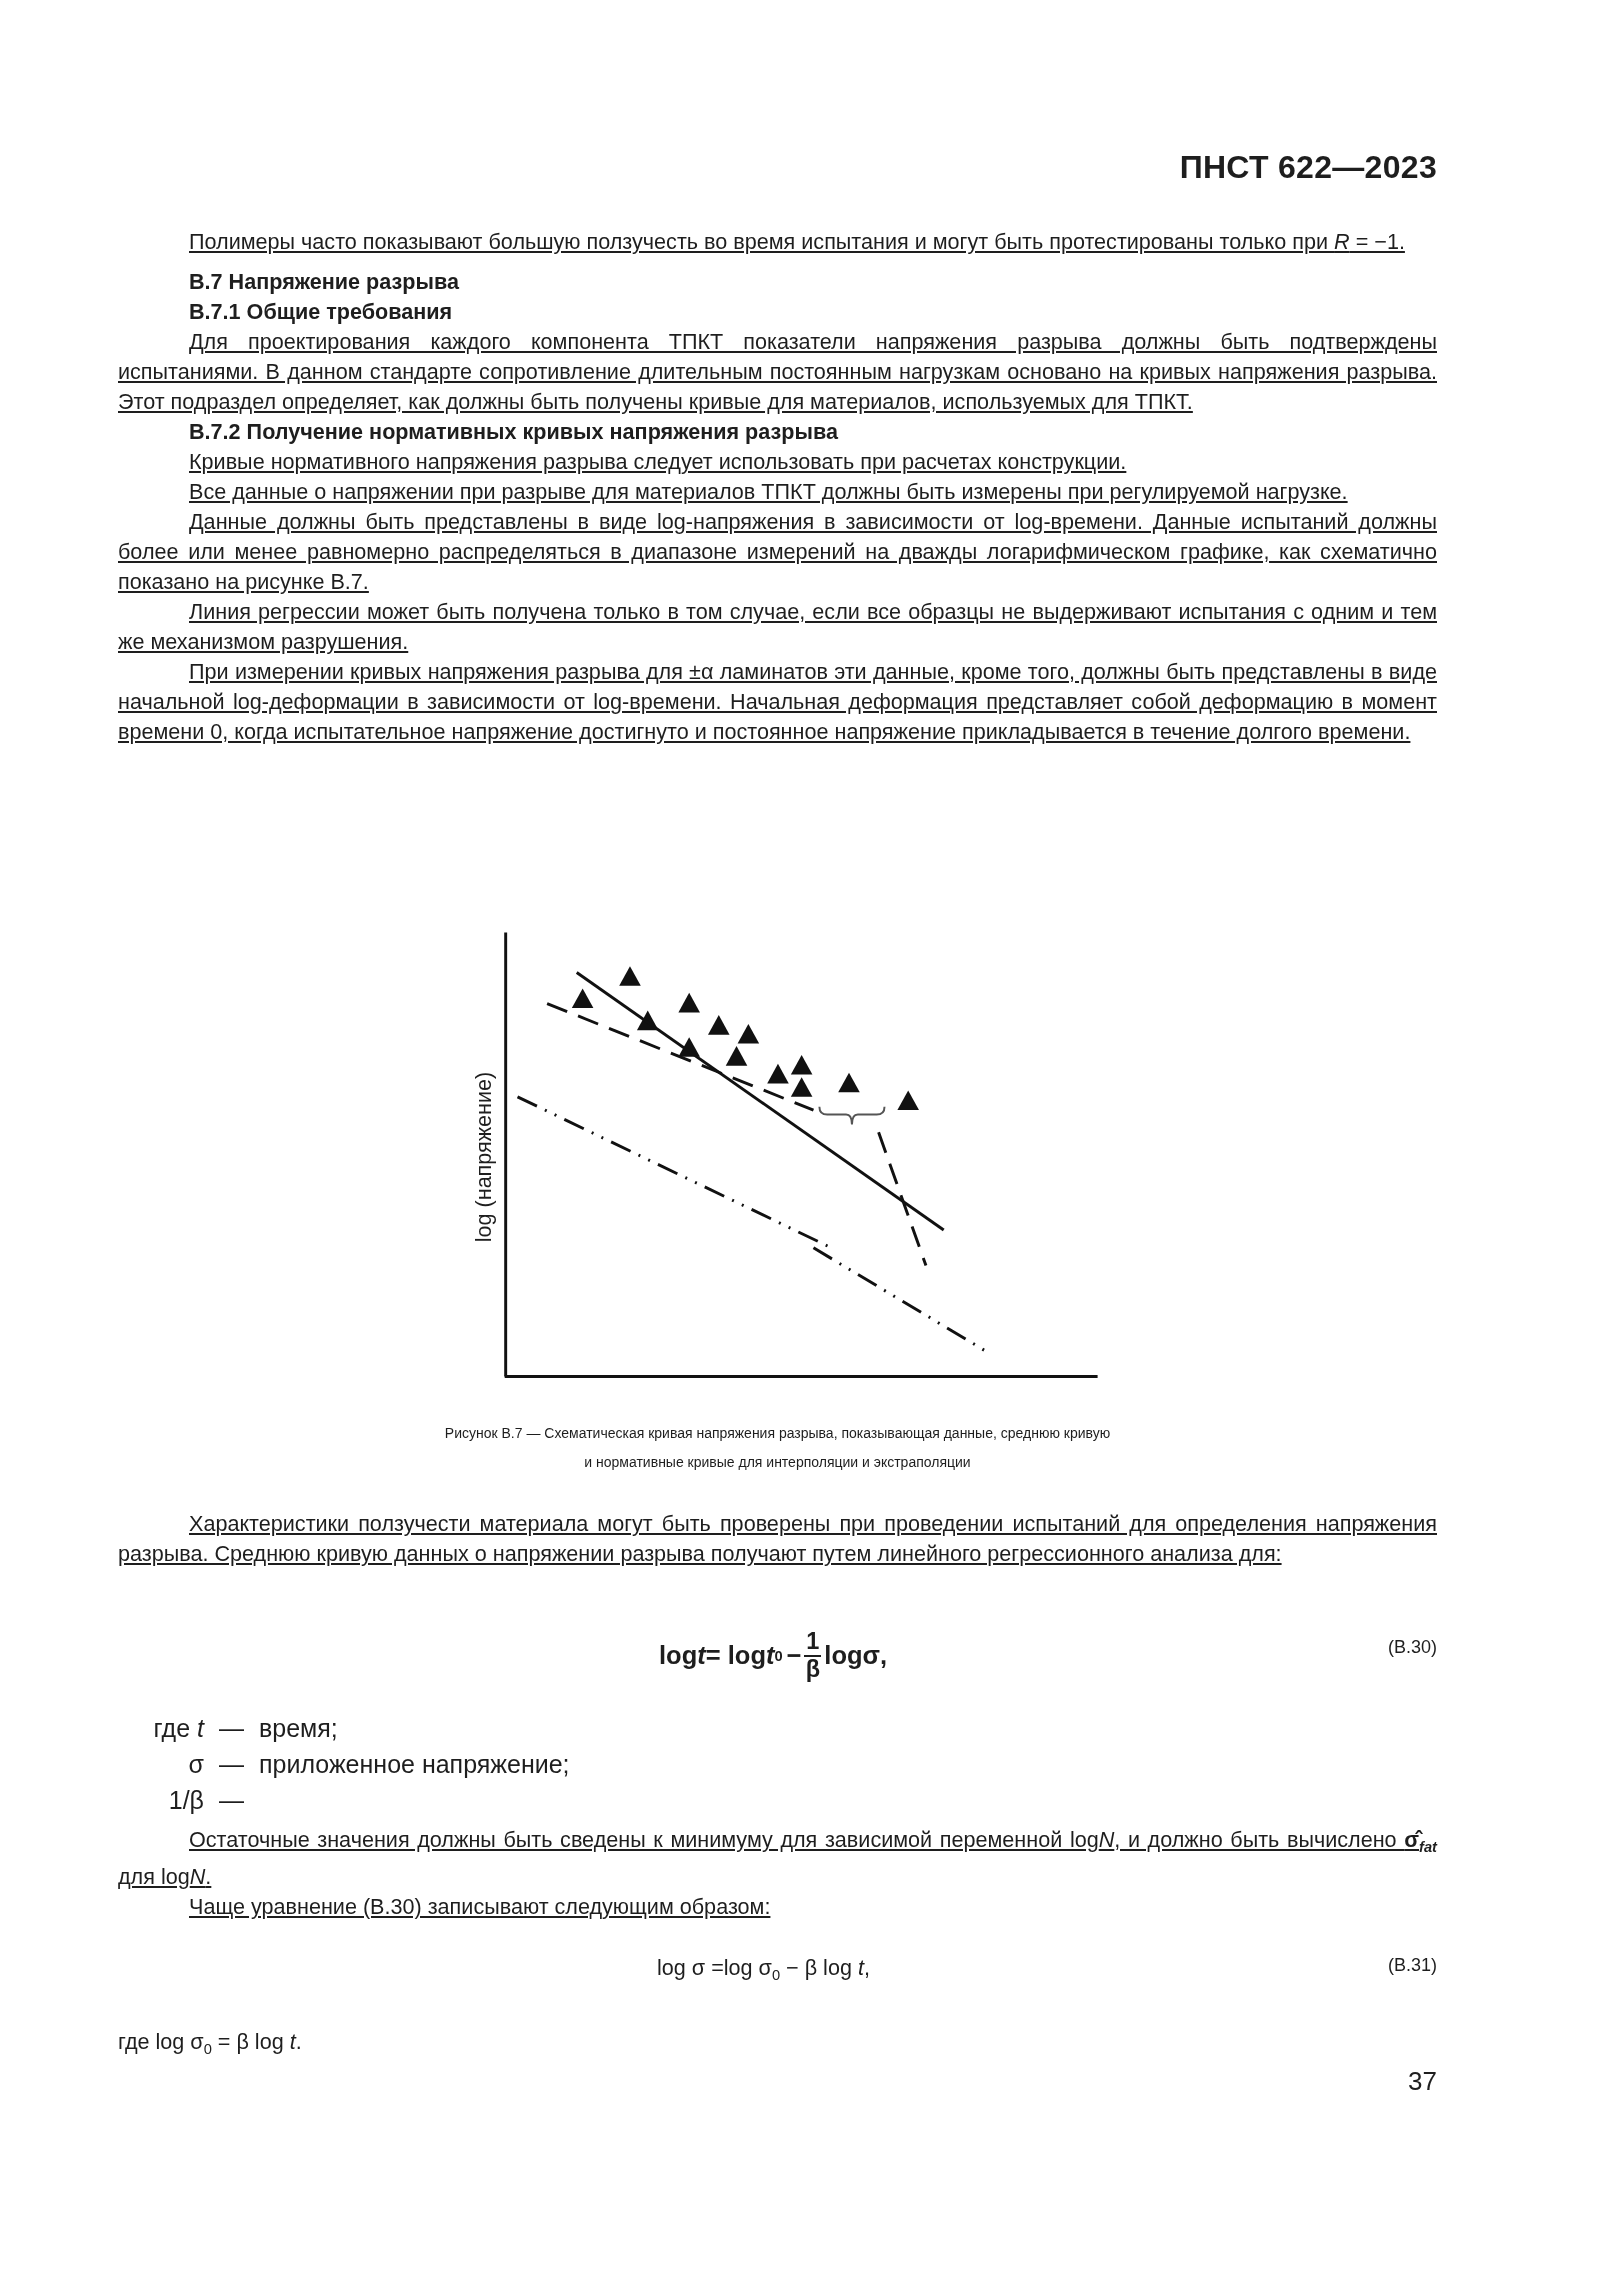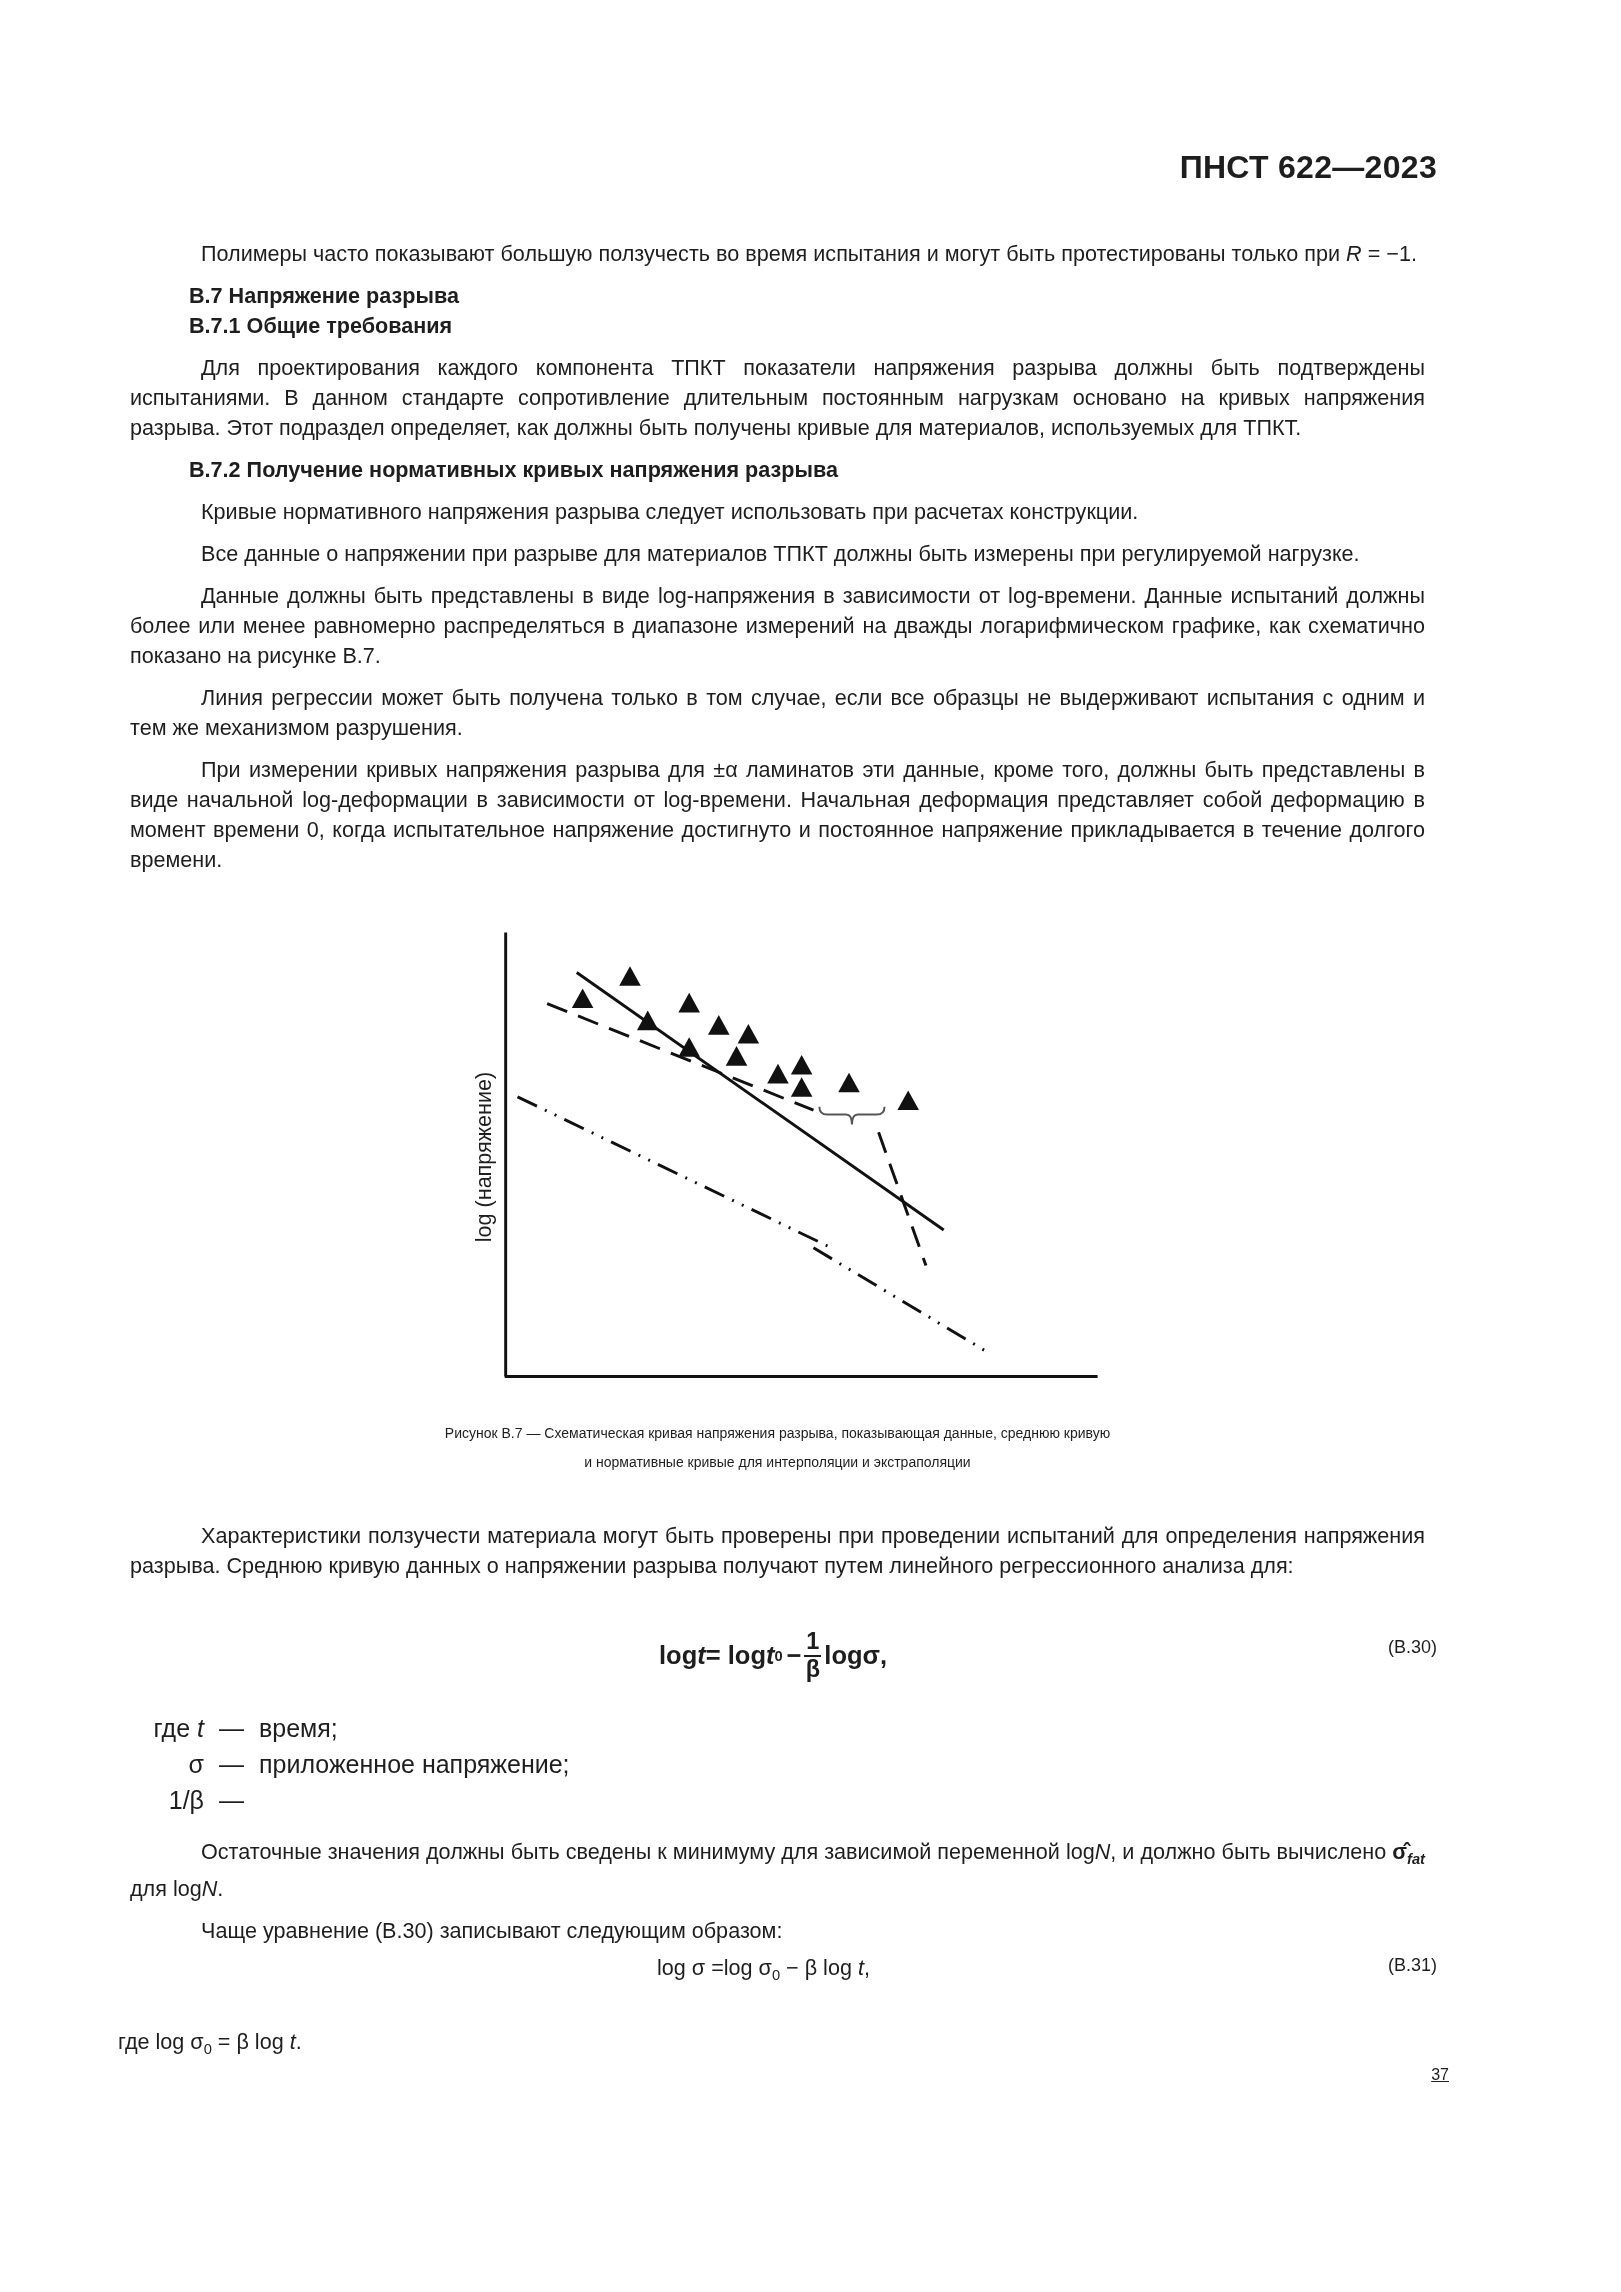--- a/index.html
+++ b/index.html
@@ -8,21 +8,21 @@
     font-family: "Liberation Sans", sans-serif; color: #1e1e1e;
   }
   .doc-code {
     position: absolute; top: 149px; right: 184px;
     font-weight: bold; font-size: 32px; letter-spacing: 0.3px;
   }
   .text {
     position: absolute; left: 118px; width: 1319px;
     font-size: 21.6px; line-height: 30px; text-align: justify;
   }
-  .p { text-indent: 71px; margin: 12px; }
+  .p { text-indent: 71px; margin: 0; text-decoration: underline; }
   .h { font-weight: bold; margin: 0; padding-left: 71px; line-height: 30px; }
   .h1 { margin-top: 9.8px; }
   .sec1 { top: 227px; }
   .fig {
     position: absolute; left: 431px; top: 912px; width: 706px; height: 490px;
   }
   .caption {
     position: absolute; left: 118px; width: 1319px; top: 1419px;
     text-align: center; font-size: 14px; line-height: 29px;
   }
@@ -38,21 +38,21 @@
   .where {
     position: absolute; left: 118px; top: 1710px; font-size: 25px; line-height: 36px;
   }
   .where .row { display: flex; }
   .where .sym { width: 86px; text-align: right; }
   .where .dash { width: 55px; text-align: center; }
   .sec3 { top: 1825px; }
   .formula2 { position: absolute; left: 657px; top: 1955px; font-size: 21.6px; }
   .eq2num { top: 1955px; }
   .last { position: absolute; left: 118px; top: 2029px; font-size: 21.6px; }
-  .pagenum { position: absolute; right: 172px; top: 2066px; font-size: 16px; text-decoration: underline; }
+  .pagenum { position: absolute; right: 184px; top: 2066px; font-size: 26px; }
   i { font-style: italic; }
   sub { font-size: 14.7px; vertical-align: -4.9px; }
 </style>
 </head>
 <body>
 
 <div class="doc-code">ПНСТ 622—2023</div>
 
 <div class="text sec1">
   <p class="p"><span>Полимеры часто показывают большую ползучесть во время испытания и могут быть протестированы только при </span><i>R</i><span> = −1.</span></p>

